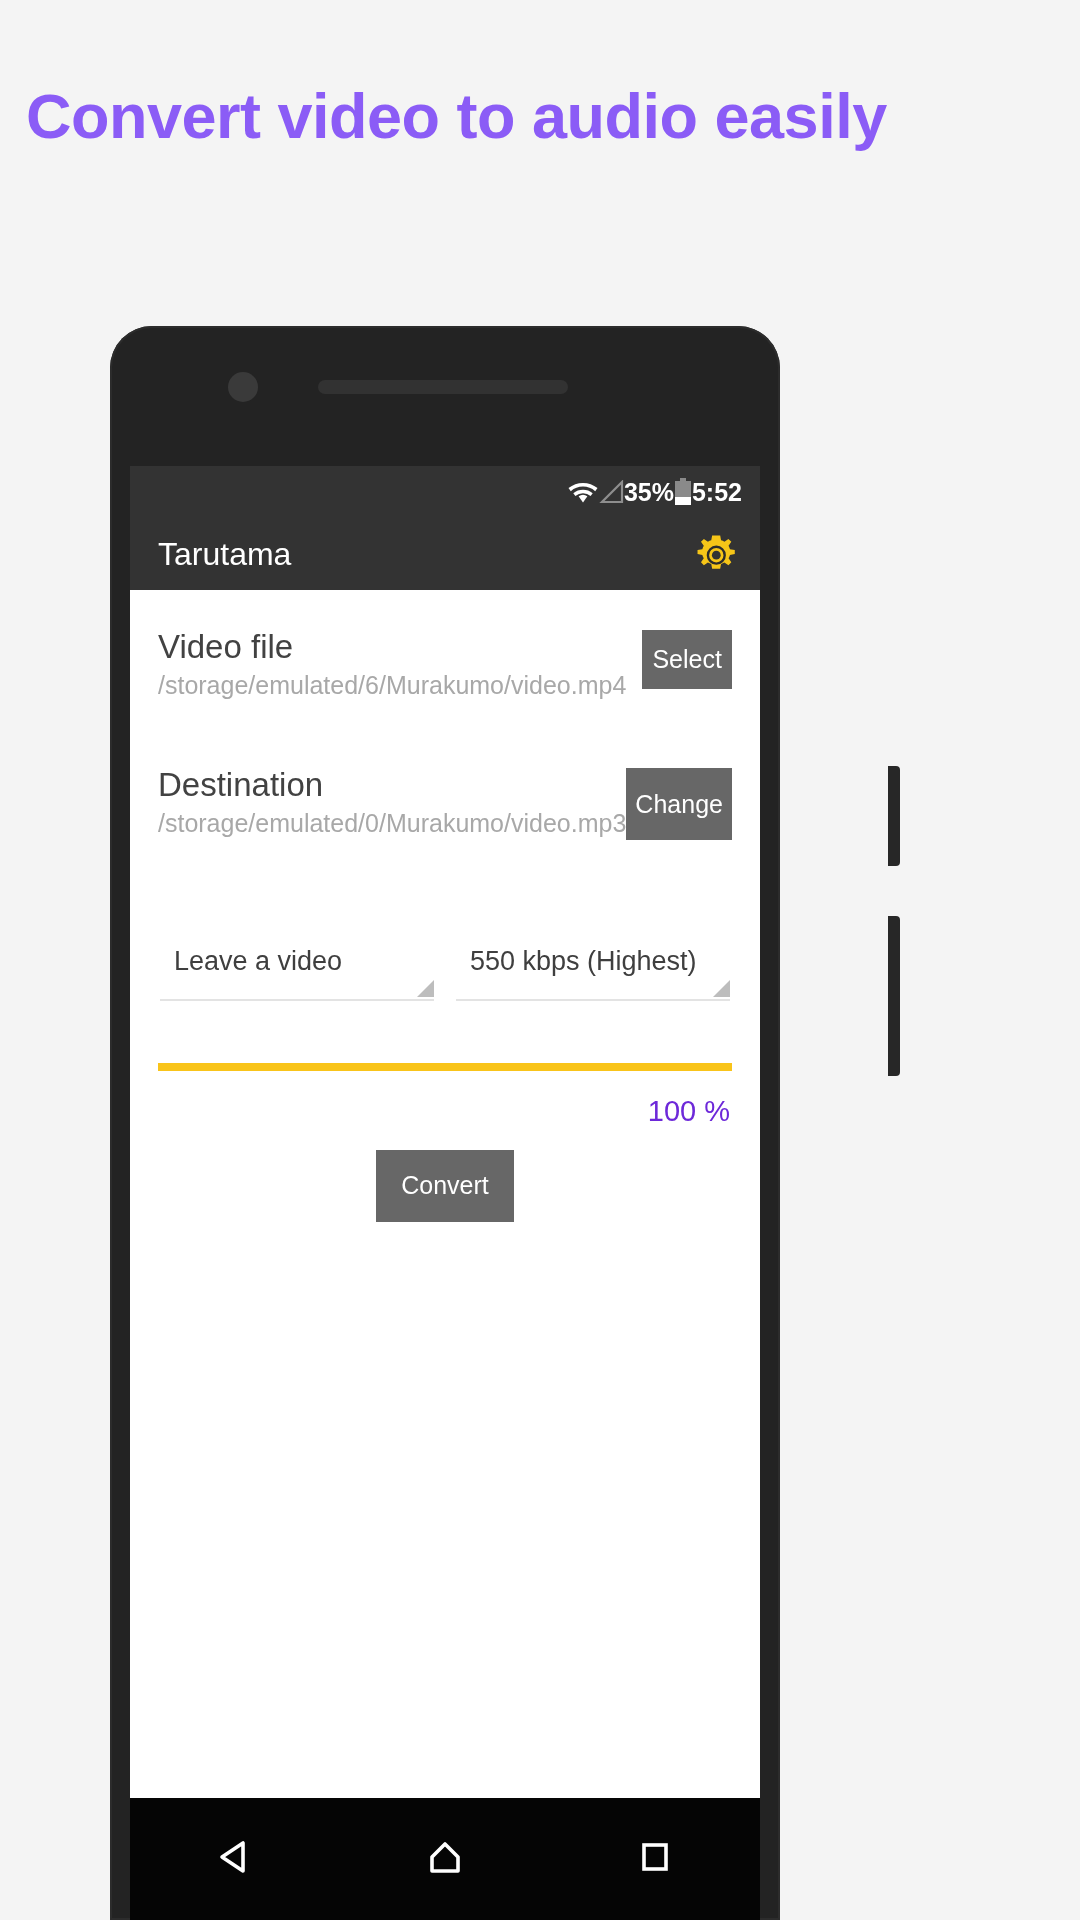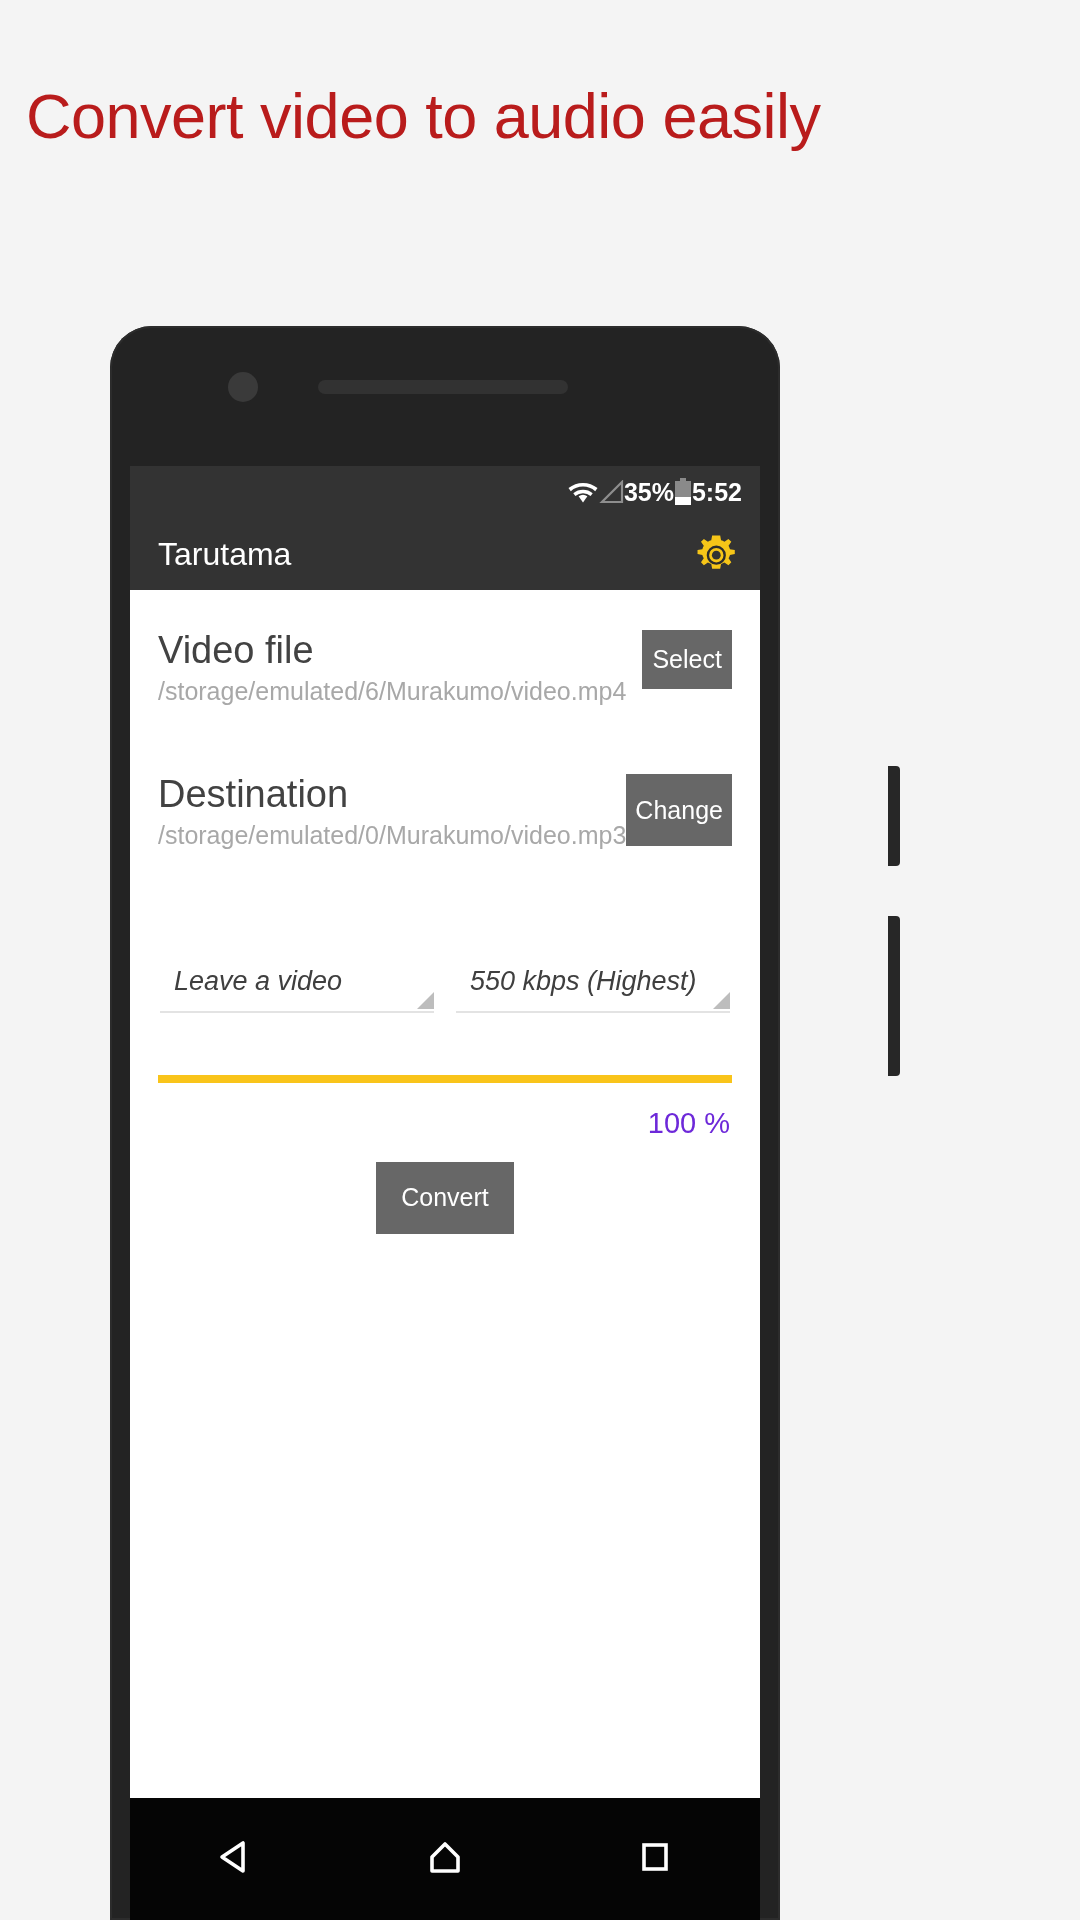--- a/index.html
+++ b/index.html
@@ -7,21 +7,21 @@
     width:1080px; height:1920px;
     background:#f4f4f4;
     font-family:"Liberation Sans", sans-serif;
     overflow:hidden;
   }
   #stage { position:relative; width:1080px; height:1920px; background:#f4f4f4; }
 
   
   #headline {
     position:absolute; left:26px; top:80px; width:1030px;
-    font-size:63px; font-weight:400; color:#b91c1c;
+    font-size:63px; font-weight:700; color:#8b5cf6;
     letter-spacing:-0.5px; white-space:nowrap;
   }
 
   
   #phone {
     position:absolute; left:110px; top:326px;
     width:670px; height:1594px;
     background:#232323;
     border-radius:42px 42px 0 0;
   }
@@ -79,21 +79,21 @@
   #gear-icon { width:42px; height:42px; }
 
   
   #content { background:#ffffff; height:1208px; position:relative; padding:0 28px; }
 
   .file-row {
     display:flex; align-items:flex-start; justify-content:space-between;
     padding-top:34px;
   }
   .file-texts { padding-top:4px; }
-  .file-label { font-size:38px; color:#424242; line-height:1.18; font-weight:400; }
+  .file-label { font-size:33px; color:#424242; line-height:1.18; font-weight:400; }
   .file-path  { font-size:25px; color:#a8a8a8; line-height:1.5; white-space:nowrap; }
 
   .flat-btn {
     background:#676767; color:#ffffff;
     font-size:25px; font-family:"Liberation Sans", sans-serif;
     border:none; cursor:pointer;
     display:flex; align-items:center; justify-content:center;
   }
   #select-btn { width:140px; height:59px; margin-top:6px;margin-left:16px; }
   #change-btn { width:140px; height:72px; margin-top:6px; }
@@ -102,23 +102,22 @@
 
   
   #spinner-row {
     display:flex; gap:22px; margin-top:96px;
     padding:0 2px;
   }
   .spinner {
     flex:1; position:relative;
     border-bottom:2px solid #e3e3e3;
     padding:0 0 14px 14px; height:62px;
-    display:flex; align-items:flex-end;
+    display:flex; align-items:center;
     cursor:pointer;
-    font-style:italic;
   }
   .spinner-text { font-size:27px; color:#3f3f3f; white-space:nowrap; }
   .spinner-caret {
     position:absolute; right:0; bottom:2px;
     width:0; height:0;
     border-left:17px solid transparent;
     border-bottom:17px solid #bdbdbd;
   }
 
   

